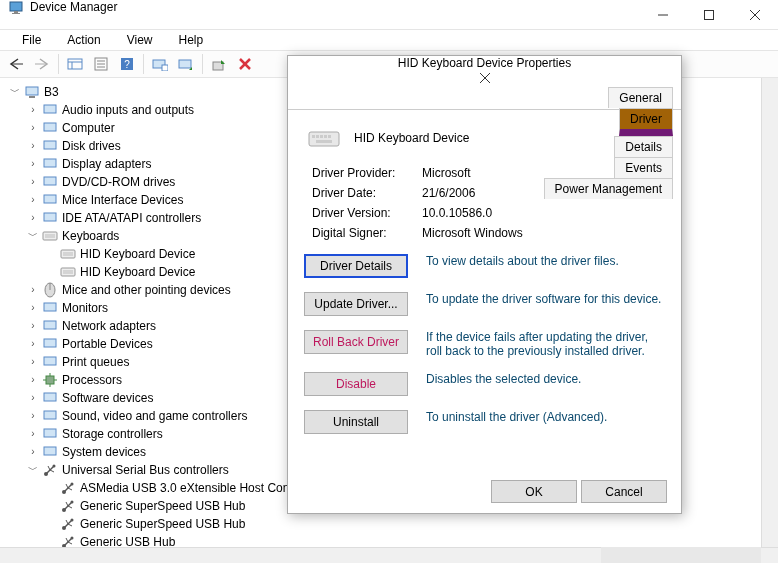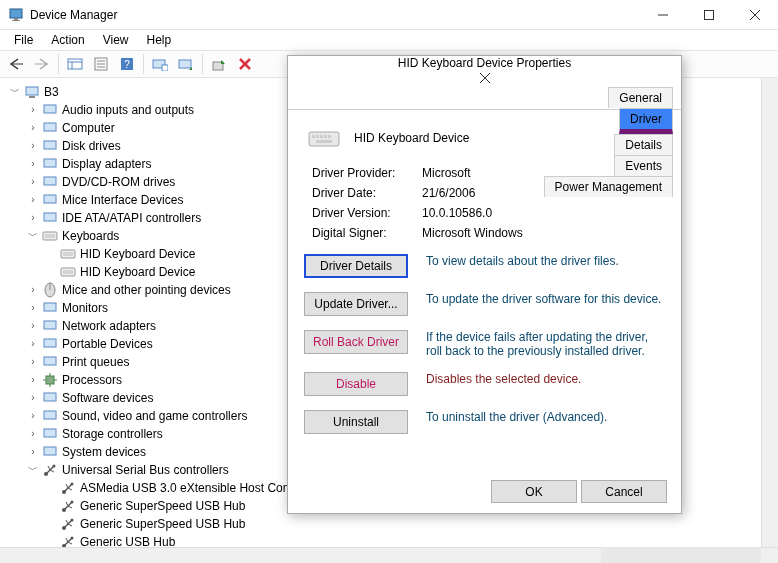--- a/index.html
+++ b/index.html
@@ -1,21 +1,21 @@
 <!DOCTYPE html>
 <html><head>
 <meta charset="utf-8">
 <style>
   * { box-sizing: border-box; }
   body { margin:0; font-family:"Segoe UI",Tahoma,sans-serif; font-size:12px; color:#000; background:#fff; width:778px; height:563px; overflow:hidden; position:relative; }
-  .titlebar { height:30px; border-bottom:1px solid #e5e5e5; display:flex; align-items:center; padding:0 0 0 8px; }
+  .titlebar { height:30px; border-bottom:1px solid #e5e5e5; display:flex; align-items:flex-start; padding:0 0 0 8px; }
   .titlebar .app-icon { width:16px; height:16px; margin-right:6px; }
   .titlebar .title { flex:1; font-size:12px; }
   .titlebar .win-btn { width:46px; height:30px; display:flex; align-items:center; justify-content:center; color:#333; }
-  .menubar { height:20px; display:flex; align-items:center; padding:0 6px; gap:2px; }
+  .menubar { height:20px; display:flex; align-items:center; padding:0 14px; gap:10px; }
   .menubar span { padding:2px 8px; }
   .toolbar { height:28px; border-top:1px solid #e5e5e5; border-bottom:1px solid #e5e5e5; display:flex; align-items:center; padding:0 4px; gap:2px; background:#fcfcfc; }
   .tb-btn { width:24px; height:22px; display:flex; align-items:center; justify-content:center; border:1px solid transparent; }
   .tb-sep { width:1px; height:20px; background:#ddd; margin:0 2px; }
   .content { position:absolute; top:78px; left:0; right:0; bottom:16px; display:flex; }
   .tree-wrap { flex:1; overflow:auto; border-top:1px solid #fff; }
   .tree { padding:4px 0 4px 4px; line-height:18px; white-space:nowrap; }
   .tree ul { list-style:none; margin:0; padding-left:18px; }
   .tree li { position:relative; }
   .row { display:flex; align-items:center; height:18px; }
@@ -26,31 +26,31 @@
   .statusbar { position:absolute; bottom:0; left:0; right:0; height:16px; background:#f0f0f0; border-top:1px solid #ddd; }
   .hscroll-chunk { position:absolute; right:17px; bottom:0; width:160px; height:16px; background:#e8e8e8; }
 
   
   .dialog { position:absolute; left:287px; top:55px; width:395px; height:459px; background:#fff; border:1px solid #aaa; box-shadow:2px 2px 12px rgba(0,0,0,.3); }
   .dlg-title { height:30px; display:flex; align-items:center; padding:0 8px; font-size:12px;flex-direction:column; }
   .dlg-title .t { flex:1; }
   .dlg-close { width:28px; height:28px; display:flex; align-items:center; justify-content:center; }
   .tabstrip { display:flex; align-items:flex-end; padding:0 8px; height:24px; border-bottom:1px solid #ccc; gap:0;flex-direction:column; }
   .tab { padding:3px 10px; border:1px solid #ccc; border-bottom:none; background:#f4f4f4; position:relative; top:1px; font-size:12px; }
-  .tab.active { background:#3b82f6; border-bottom:5px solid #701a75; }
+  .tab.active { background:#a16207; border-bottom:7px solid #701a75; }
   .dlg-body { padding:12px 16px; }
   .dev-head { display:flex; align-items:center; gap:14px; margin:6px 0 18px 4px; }
   .kv { display:flex; margin:6px 0 6px 8px; }
   .kv .k { width:110px; }
   .btn-row { display:flex; align-items:flex-start; margin:14px 0; gap:18px; }
   .win-btn2 { width:104px; height:24px; border:1px solid #adadad; background:#e1e1e1; font-family:inherit; font-size:12px; display:inline-flex; align-items:center; justify-content:center; }
   .win-btn2.focus { border:2px solid #1d4ed8; padding:0; }
   .win-btn2:disabled { color:#be185d; }
   .hint { flex:1; font-size:12px; color:#0c4a6e; }
-  .hint.dis { color:#7f1d1d; }
+  .hint.dis { color:#0c4a6e; }
   .dlg-foot { position:absolute; bottom:10px; right:14px; display:flex; gap:4px; }
   .foot-btn { width:86px; height:23px; border:1px solid #adadad; background:#e1e1e1; font-family:inherit; font-size:12px; }
 
   svg { display:block; }
 </style>
 </head>
 <body>
 
 <div class="titlebar">
   <span class="app-icon">

